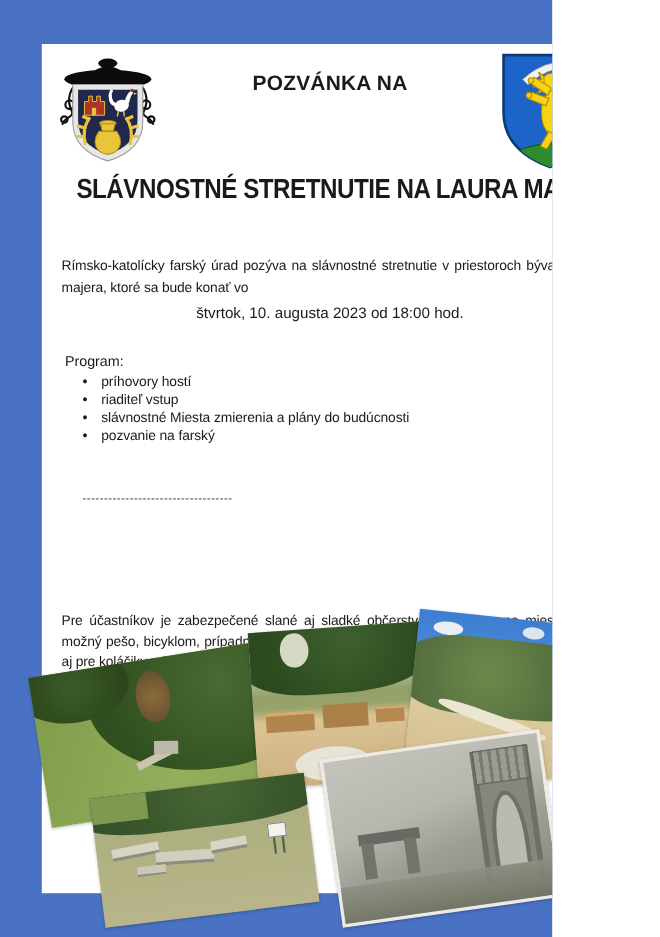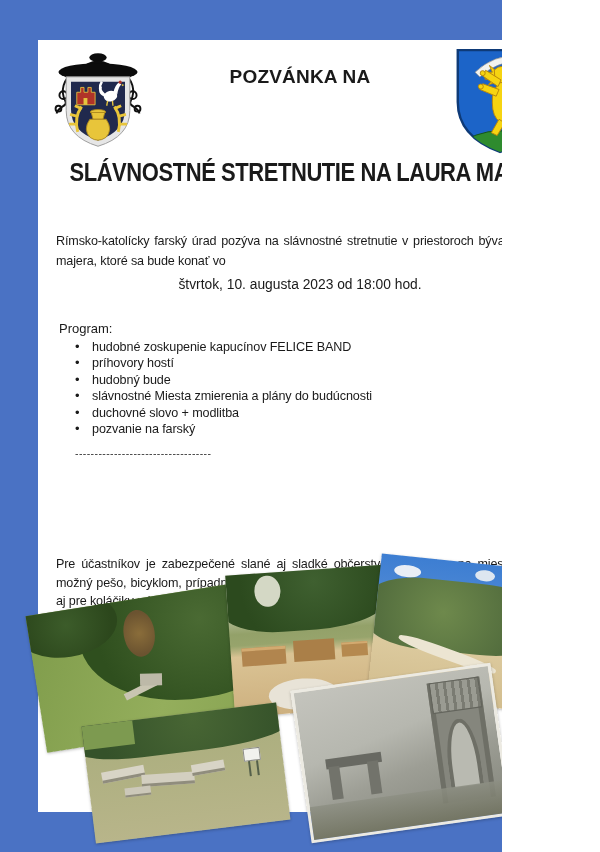--- a/index.html
+++ b/index.html
@@ -185,25 +185,23 @@
 
     <h1 class="title">SLÁVNOSTNÉ STRETNUTIE NA LAURA MAJERI</h1>
 
     <p class="intro">Rímsko-katolícky farský úrad pozýva na slávnostné stretnutie v priestoroch bývalého Laura majera, ktoré sa bude konať vo</p>
 
     <p class="datetime">štvrtok, 10. augusta 2023 od 18:00 hod.</p>
 
     <p class="program-label">Program:</p>
 
     <ul class="program-list">
-      <li>hudobné zoskupenie kapucínov FELICE BAND</li>
       <li>príhovory hostí</li>
-      <li>hudobný bude</li>
+      <li>riaditeľ vstup</li>
       <li>slávnostné Miesta zmierenia a plány do budúcnosti</li>
-      <li>duchovné slovo + modlitba</li>
       <li>pozvanie na farský</li>
     </ul>
 
     <div class="separator">-----------------------------------</div>
 
 
     <p class="para logistics">Pre účastníkov je zabezpečené slané aj sladké občerstvenie. Prístup na miesto akcie je možný pešo, bicyklom, prípadne farským kočom. Organizátori zabezpečia dostatok priestoru aj pre koláčiky prinesené návštevníkmi.</p>
   </div>
 
   <div class="collage">

